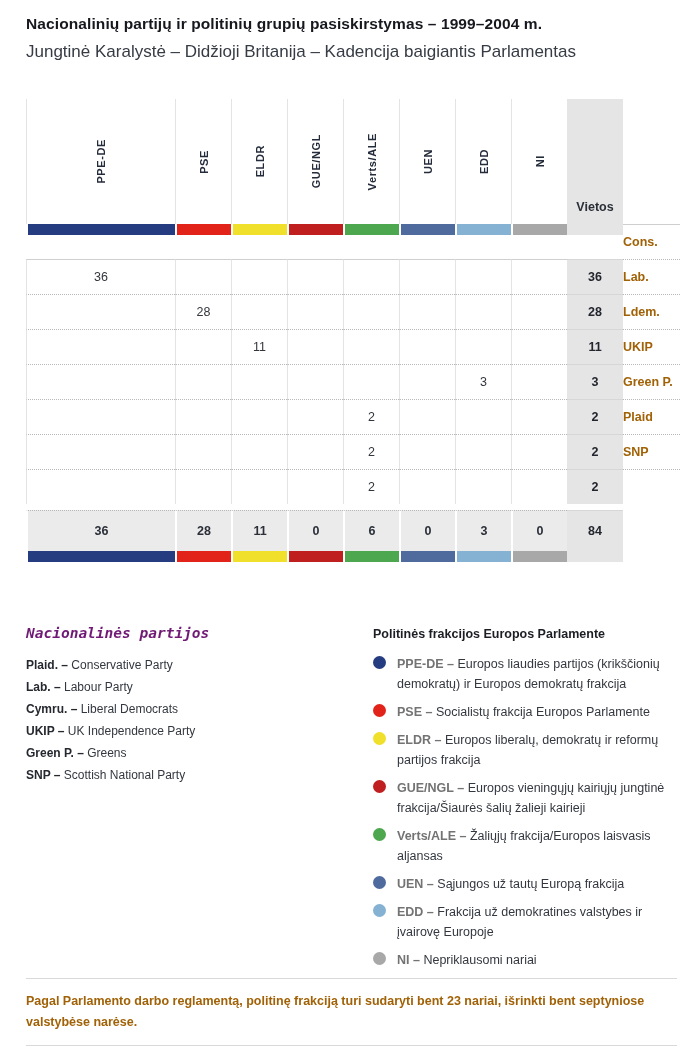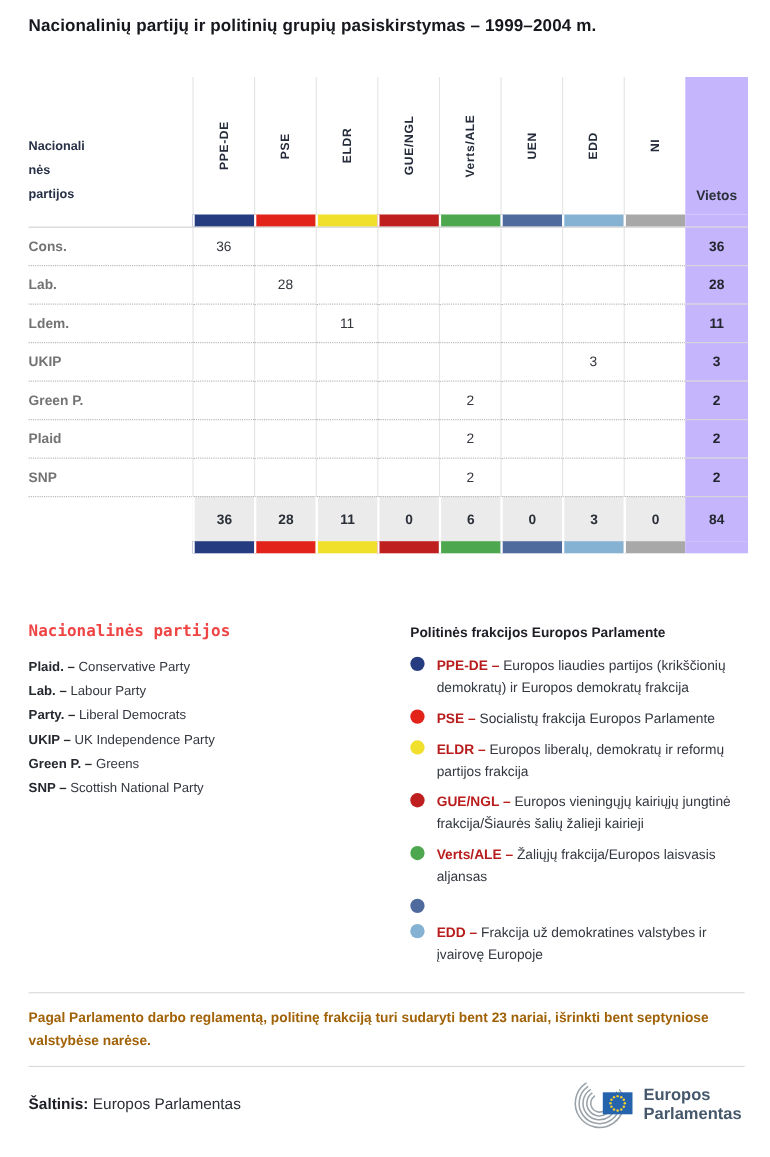--- a/index.html
+++ b/index.html
@@ -30,30 +30,30 @@
   .corner {
     justify-content: flex-start; align-items: flex-end;
     font-weight: bold; color: #273046; font-size: 11.5px;
     line-height: 1.9; white-space: pre-line; padding-bottom: 6px;
   }
   .colhead { border-left: 1px solid #e4e4e4; }
   .colhead .vert {
     writing-mode: vertical-rl; transform: rotate(180deg);
     font-weight: bold; font-size: 11px; letter-spacing: .6px; color: #242b3a;
   }
-  .vietos { background: #c4b5fd; }
+  .vietos { background: #e5e5e5; }
   .vietos-head {
     align-items: flex-end; justify-content: center;
     font-weight: bold; color: #2a2f38; font-size: 12.5px; padding-bottom: 10px;
   }
   .bar-row { height: 11px; }
   .bar { border-left: 2px solid #fff; }
 
   .rowlabel {
-    justify-content: flex-start; font-weight: bold; color: #737373;
+    justify-content: flex-start; font-weight: bold; color: #a16207;
     height: 35px; border-top: 1px dotted #b8b8b8;
   }
   .datacell {
     height: 35px; color: #33363d;
     border-left: 1px solid #e4e4e4; border-top: 1px dotted #b8b8b8;
   }
   .row-first .rowlabel, .row-first .datacell { border-top: 1px solid #cfcfcf; }
   .vietos-val {
     height: 35px; font-weight: bold; color: #23262e;
     border-top: 1px solid #d7d7d7;
@@ -64,31 +64,31 @@
     border-left: 2px solid #fff; border-top: 1px dotted #b8b8b8;
   }
   .totals-vietos { height: 41px; font-weight: bold; border-top: 1px solid #d7d7d7; text-align: right; }
   .bar-bottom { height: 11px; }
 
   
   .legends { display: flex; margin-top: 63px; min-height: 336px; }
   .legend-left { width: 347px; flex: 0 0 347px; }
   .legend-left h3 {
     font-family: "DejaVu Sans Mono", monospace;
-    font-size: 14.5px; font-weight: bold; color: #ef4444; margin-bottom: 13px;
+    font-size: 14.5px; font-weight: bold; color: #701a75; margin-bottom: 13px; font-style: italic;
   }
   .party-item { font-size: 12px; color: #33373f; line-height: 22px; }
   .party-item b { color: #25282f; }
 
   .legend-right { flex: 1; padding-top: 2px; }
   .legend-right h3 { font-size: 12.5px; font-weight: bold; color: #1c1e24; margin-bottom: 13px; }
   .group-item { display: flex; margin-bottom: 8px; }
   .dot { width: 13px; height: 13px; border-radius: 50%; flex: 0 0 13px; margin-top: 2px; }
   .group-text { margin-left: 11px; font-size: 12.5px; line-height: 20px; color: #33373f; }
-  .group-text b { color: #b91c1c; }
+  .group-text b { color: #737373; }
 
   
   .footnote {
     border-top: 1px solid #d9d9d9; margin-top: 0;
     padding-top: 12px; font-size: 12.5px; line-height: 21px; color: #a16207;
     padding-bottom: 12px;
     font-weight: bold;
   }
   .source-row {
     border-top: 1px solid #d9d9d9;
@@ -98,26 +98,24 @@
   .source { font-size: 14px; color: #2c2f36; }
   .source b { color: #1c1e24; }
   .logo { display: flex; align-items: center; }
 </style>
 </head>
 <body>
 
 <div class="page">
 
   <div class="title">Nacionalinių partijų ir politinių grupių pasiskirstymas – 1999–2004 m.</div>
+  <div class="subtitle">Jungtinė Karalystė – Didžioji Britanija – Kadencijа baigiantis Parlamentas</div>
 
   <div class="grid">
 
-    <div class="cell head-cell corner">Nacionali
-nės
-partijos</div>
     <div class="cell head-cell colhead">
         <span class="vert">PPE-DE</span>
       </div>
     <div class="cell head-cell colhead">
         <span class="vert">PSE</span>
       </div>
     <div class="cell head-cell colhead">
         <span class="vert">ELDR</span>
       </div>
     <div class="cell head-cell colhead">
@@ -262,21 +260,21 @@
     <div class="cell bar-bottom bar" style="background-color: rgb(133, 177, 210);"></div>
     <div class="cell bar-bottom bar" style="background-color: rgb(168, 168, 168);"></div>
     <div class="cell bar-bottom vietos"></div>
   </div>
 
   <div class="legends">
     <div class="legend-left">
       <h3>Nacionalinės partijos</h3>
       <div class="party-item"><b>Plaid. –</b><span> Conservative Party</span></div>
       <div class="party-item"><b>Lab. –</b><span> Labour Party</span></div>
-      <div class="party-item"><b>Party. –</b><span> Liberal Democrats</span></div>
+      <div class="party-item"><b>Cymru. –</b><span> Liberal Democrats</span></div>
       <div class="party-item"><b>UKIP –</b><span> UK Independence Party</span></div>
       <div class="party-item"><b>Green P. –</b><span> Greens</span></div>
       <div class="party-item"><b>SNP –</b><span> Scottish National Party</span></div>
     </div>
 
     <div class="legend-right">
       <h3>Politinės frakcijos Europos Parlamente</h3>
       <div class="group-item">
         <span class="dot" style="background-color: rgb(37, 60, 128);"></span>
         <span class="group-text"><b>PPE-DE –</b><span> Europos liaudies partijos (krikščionių demokratų) ir Europos demokratų frakcija</span></span>
@@ -292,24 +290,29 @@
       <div class="group-item">
         <span class="dot" style="background-color: rgb(191, 31, 31);"></span>
         <span class="group-text"><b>GUE/NGL –</b><span> Europos vieningųjų kairiųjų jungtinė frakcija/Šiaurės šalių žalieji kairieji</span></span>
       </div>
       <div class="group-item">
         <span class="dot" style="background-color: rgb(76, 167, 78);"></span>
         <span class="group-text"><b>Verts/ALE –</b><span> Žaliųjų frakcija/Europos laisvasis aljansas</span></span>
       </div>
       <div class="group-item">
         <span class="dot" style="background-color: rgb(79, 107, 158);"></span>
+        <span class="group-text"><b>UEN –</b><span> Sąjungos už tautų Europą frakcija</span></span>
       </div>
       <div class="group-item">
         <span class="dot" style="background-color: rgb(133, 177, 210);"></span>
         <span class="group-text"><b>EDD –</b><span> Frakcija už demokratines valstybes ir įvairovę Europoje</span></span>
+      </div>
+      <div class="group-item">
+        <span class="dot" style="background-color: rgb(168, 168, 168);"></span>
+        <span class="group-text"><b>NI –</b><span> Nepriklausomi nariai</span></span>
       </div>
     </div>
   </div>
 
   <div class="footnote">Pagal Parlamento darbo reglamentą, politinę frakciją turi sudaryti bent 23 nariai, išrinkti bent septyniose valstybėse narėse.</div>
 
   <div class="source-row">
     <div class="source">
       <b>Šaltinis:</b><span> Europos Parlamentas</span>
     </div>

